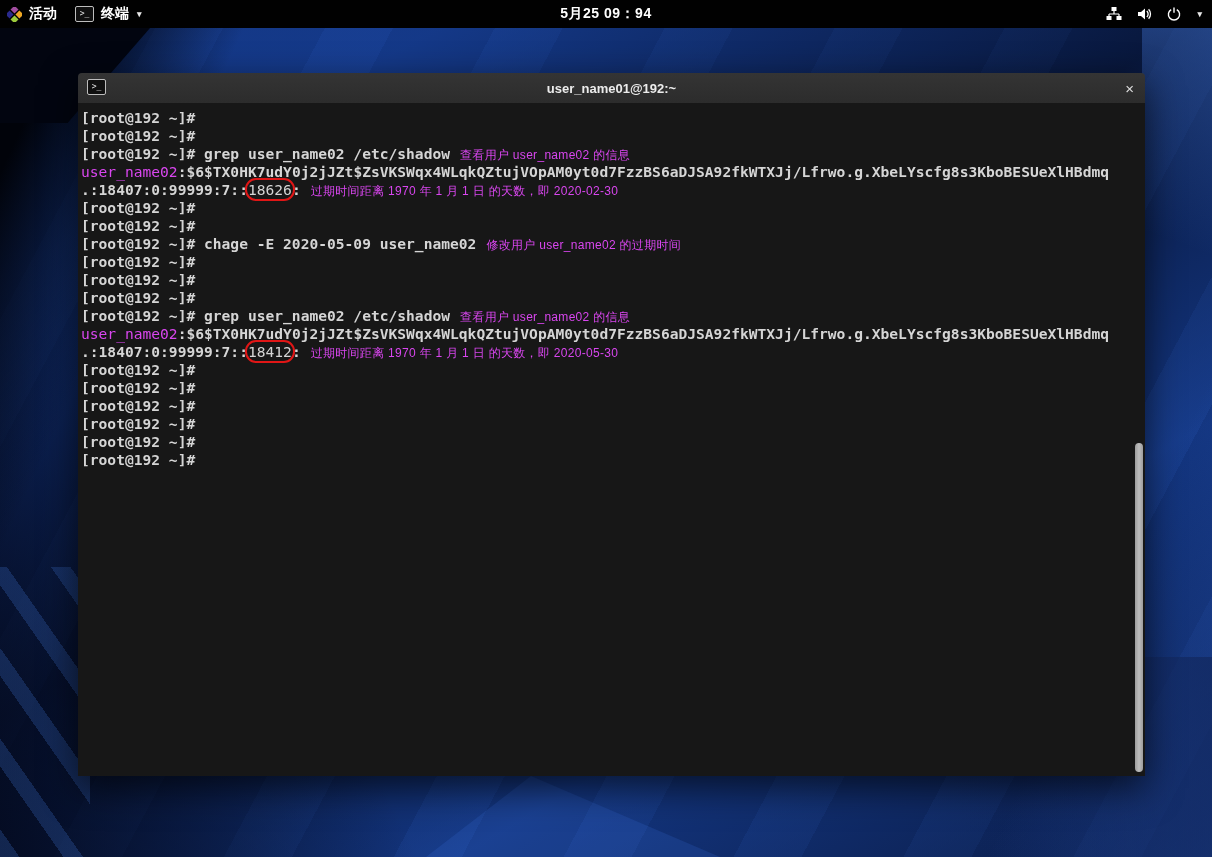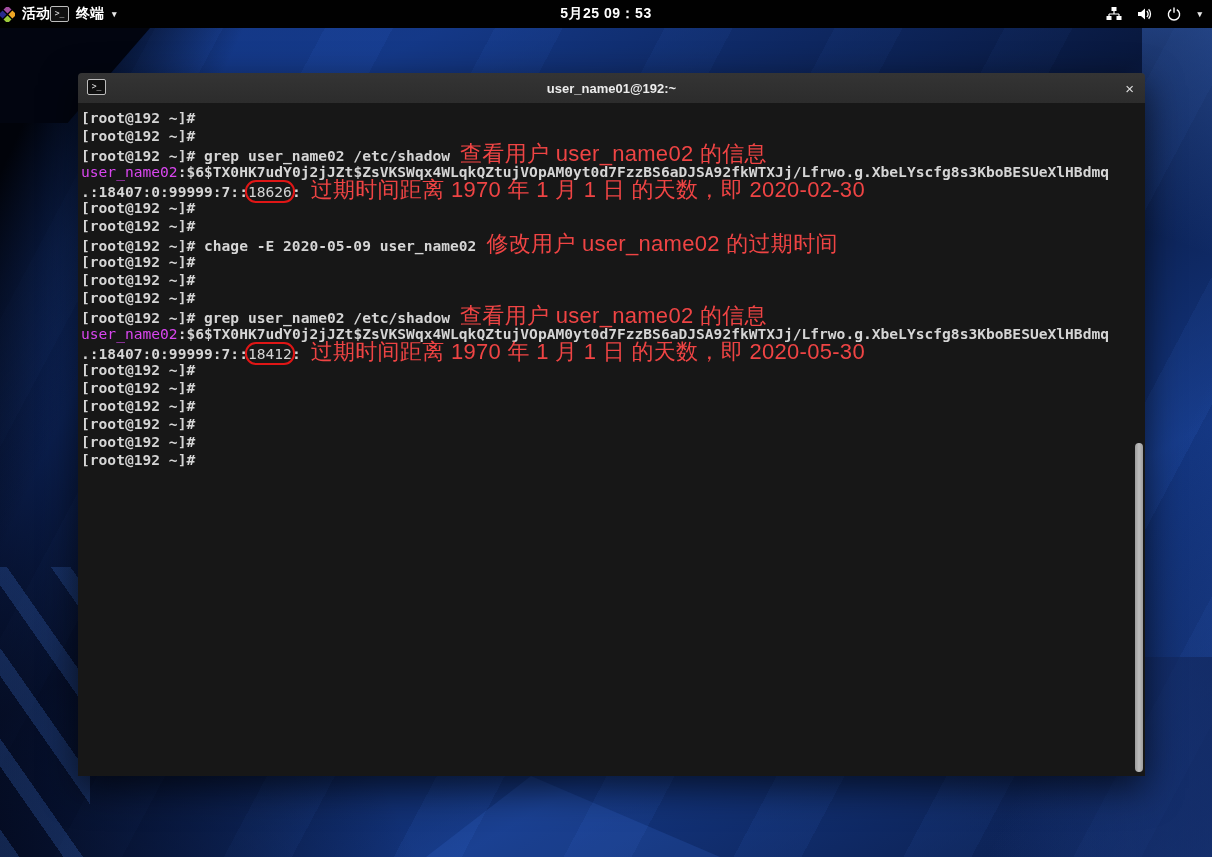--- a/index.html
+++ b/index.html
@@ -30,21 +30,21 @@
   .wp-4{left:300px;bottom:0;width:420px;height:81px;background:rgba(60,115,225,0.18);
         clip-path:polygon(30% 100%,55% 0,100% 100%);}
   .wp-5{right:0;bottom:0;width:340px;height:200px;
         background:linear-gradient(250deg,rgba(18,40,95,0.75),rgba(0,0,0,0) 75%);}
 
   
   .topbar{
     position:absolute;top:0;left:0;width:100%;height:28px;background:#010101;
     z-index:20;display:flex;align-items:center;color:#fff;font-size:14px;font-weight:700;
   }
-  .tb-left{display:flex;align-items:flex-end;padding-left:0;}
+  .tb-left{display:flex;align-items:flex-end;gap:18px;padding-left:7px;}
   .tb-item{display:flex;align-items:center;gap:7px;height:28px;cursor:default;}
   .tb-caret{font-size:9px;color:#e8e8e8;margin-left:1px;}
   .tb-clock{position:absolute;left:50%;transform:translateX(-50%);top:0;height:28px;
             display:flex;align-items:center;letter-spacing:0.5px;}
   .tb-right{margin-left:auto;display:flex;align-items:center;gap:14px;padding-right:10px;}
   .mini-term{
     display:inline-flex;align-items:center;justify-content:center;
     width:17px;height:14px;border:1px solid #bdbdbd;border-radius:2px;background:#101010;
     color:#e0e0e0;font-family:"DejaVu Sans Mono",monospace;font-size:8px;font-weight:400;line-height:1;
   }
@@ -71,21 +71,21 @@
   .screen{
     position:absolute;top:30px;left:0;right:0;bottom:0;background:#171717;
     font-family:"DejaVu Sans Mono","Liberation Mono",monospace;
     font-size:14.6px;line-height:18px;color:#d5d5d5;
     padding:6px 0 0 3px;overflow:hidden;
   }
   .term-line{white-space:pre;height:18px;}
   .seg-p{color:#d5d5d5;font-weight:bold;}
   .seg-m{color:#d946ef;font-weight:400;}
   .seg-a{
-    font-family:"Liberation Sans",sans-serif;color:#ef4444;font-size:22px;
+    font-family:"Liberation Sans",sans-serif;color:#d946ef;font-size:12px;
     margin-left:10px;letter-spacing:0.3px;
   }
   .seg-b{outline:2px solid #e01616;outline-offset:1px;border-radius:8px;}
   .scroll-thumb{
     position:absolute;right:2px;top:340px;width:8px;height:329px;
     background:linear-gradient(90deg,#9d9d9d,#bdbdbd,#9d9d9d);border-radius:4px;
   }
 </style>
 </head>
 <body>
@@ -111,21 +111,21 @@
       </svg>
       <span>活动</span>
     </div>
     <div class="tb-item">
       <span class="mini-term">&gt;_</span>
       <span>终端</span>
       <span class="tb-caret">▾</span>
     </div>
   </div>
 
-  <div class="tb-clock">5月25 09：53</div>
+  <div class="tb-clock">5月25 09：94</div>
 
   <div class="tb-right">
     <svg width="16" height="16" viewBox="0 0 16 16">
       <rect x="5.5" y="1" width="5" height="4" fill="#fff"></rect>
       <path d="M8 5v3M3 8h10M3 8v2M13 8v2" stroke="#fff" stroke-width="1.2" fill="none"></path>
       <rect x="0.5" y="10" width="5" height="4" fill="#fff"></rect>
       <rect x="10.5" y="10" width="5" height="4" fill="#fff"></rect>
     </svg>
     <svg width="16" height="16" viewBox="0 0 16 16">
       <polygon points="2,6 5,6 9,2.5 9,13.5 5,10 2,10" fill="#fff"></polygon>

